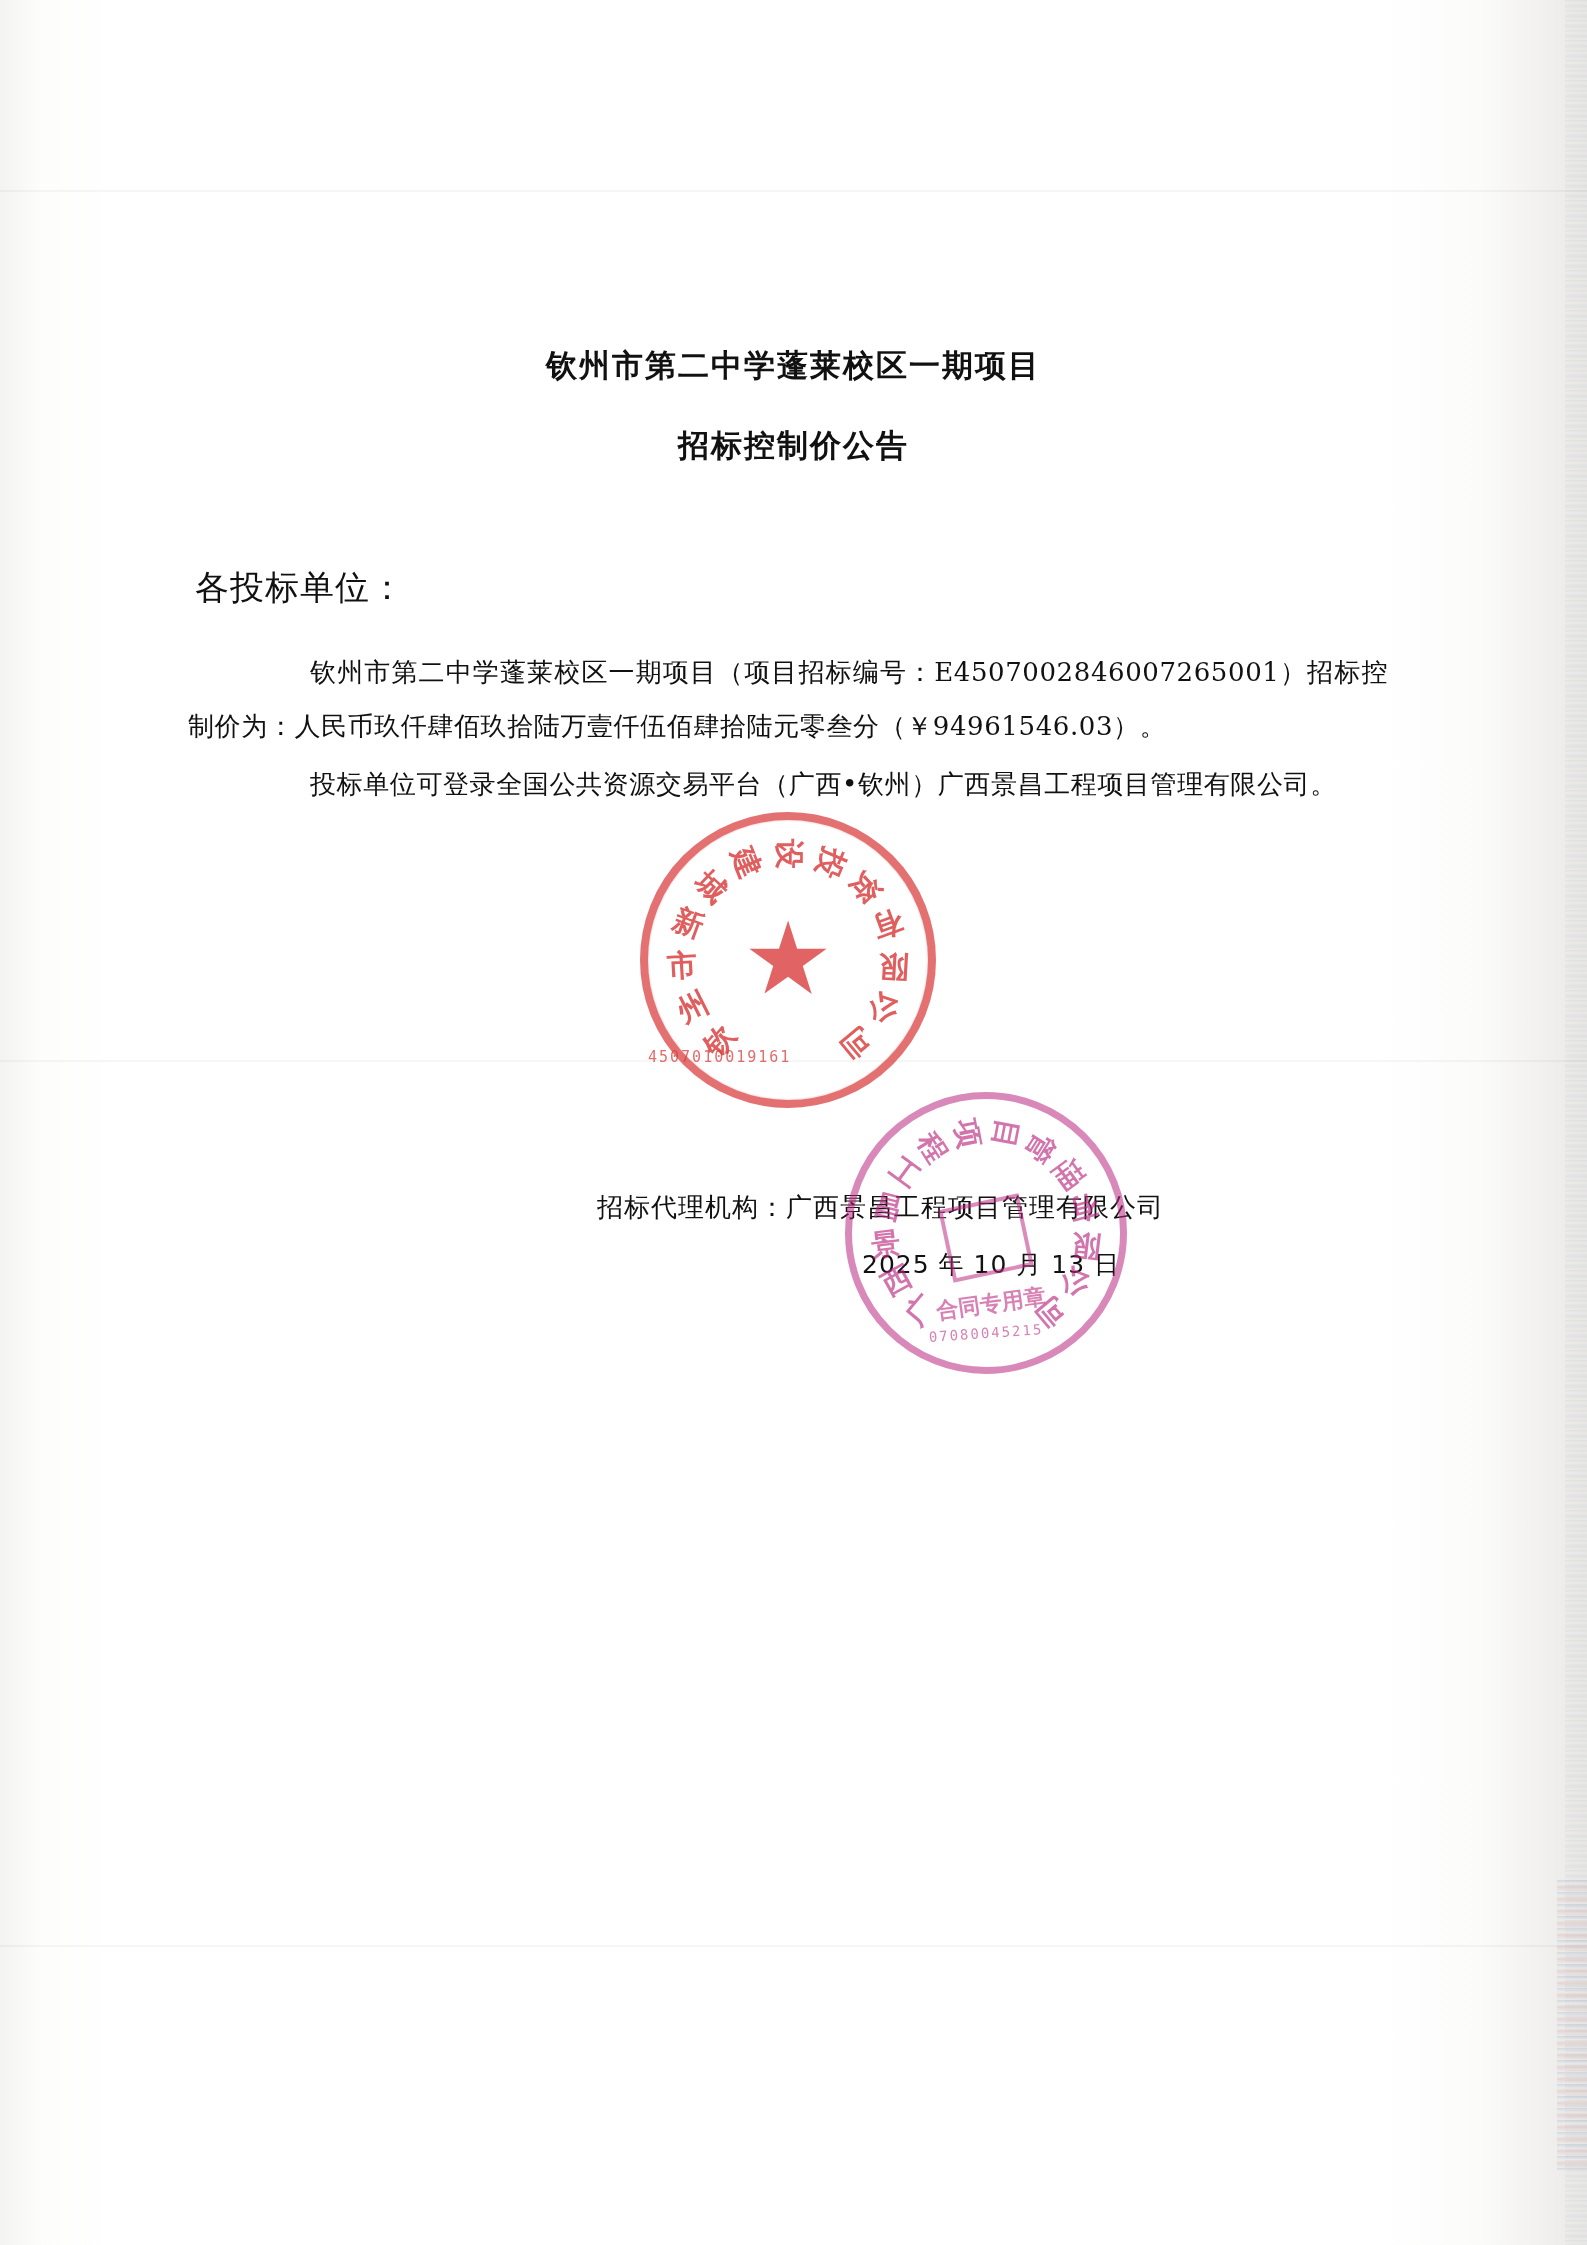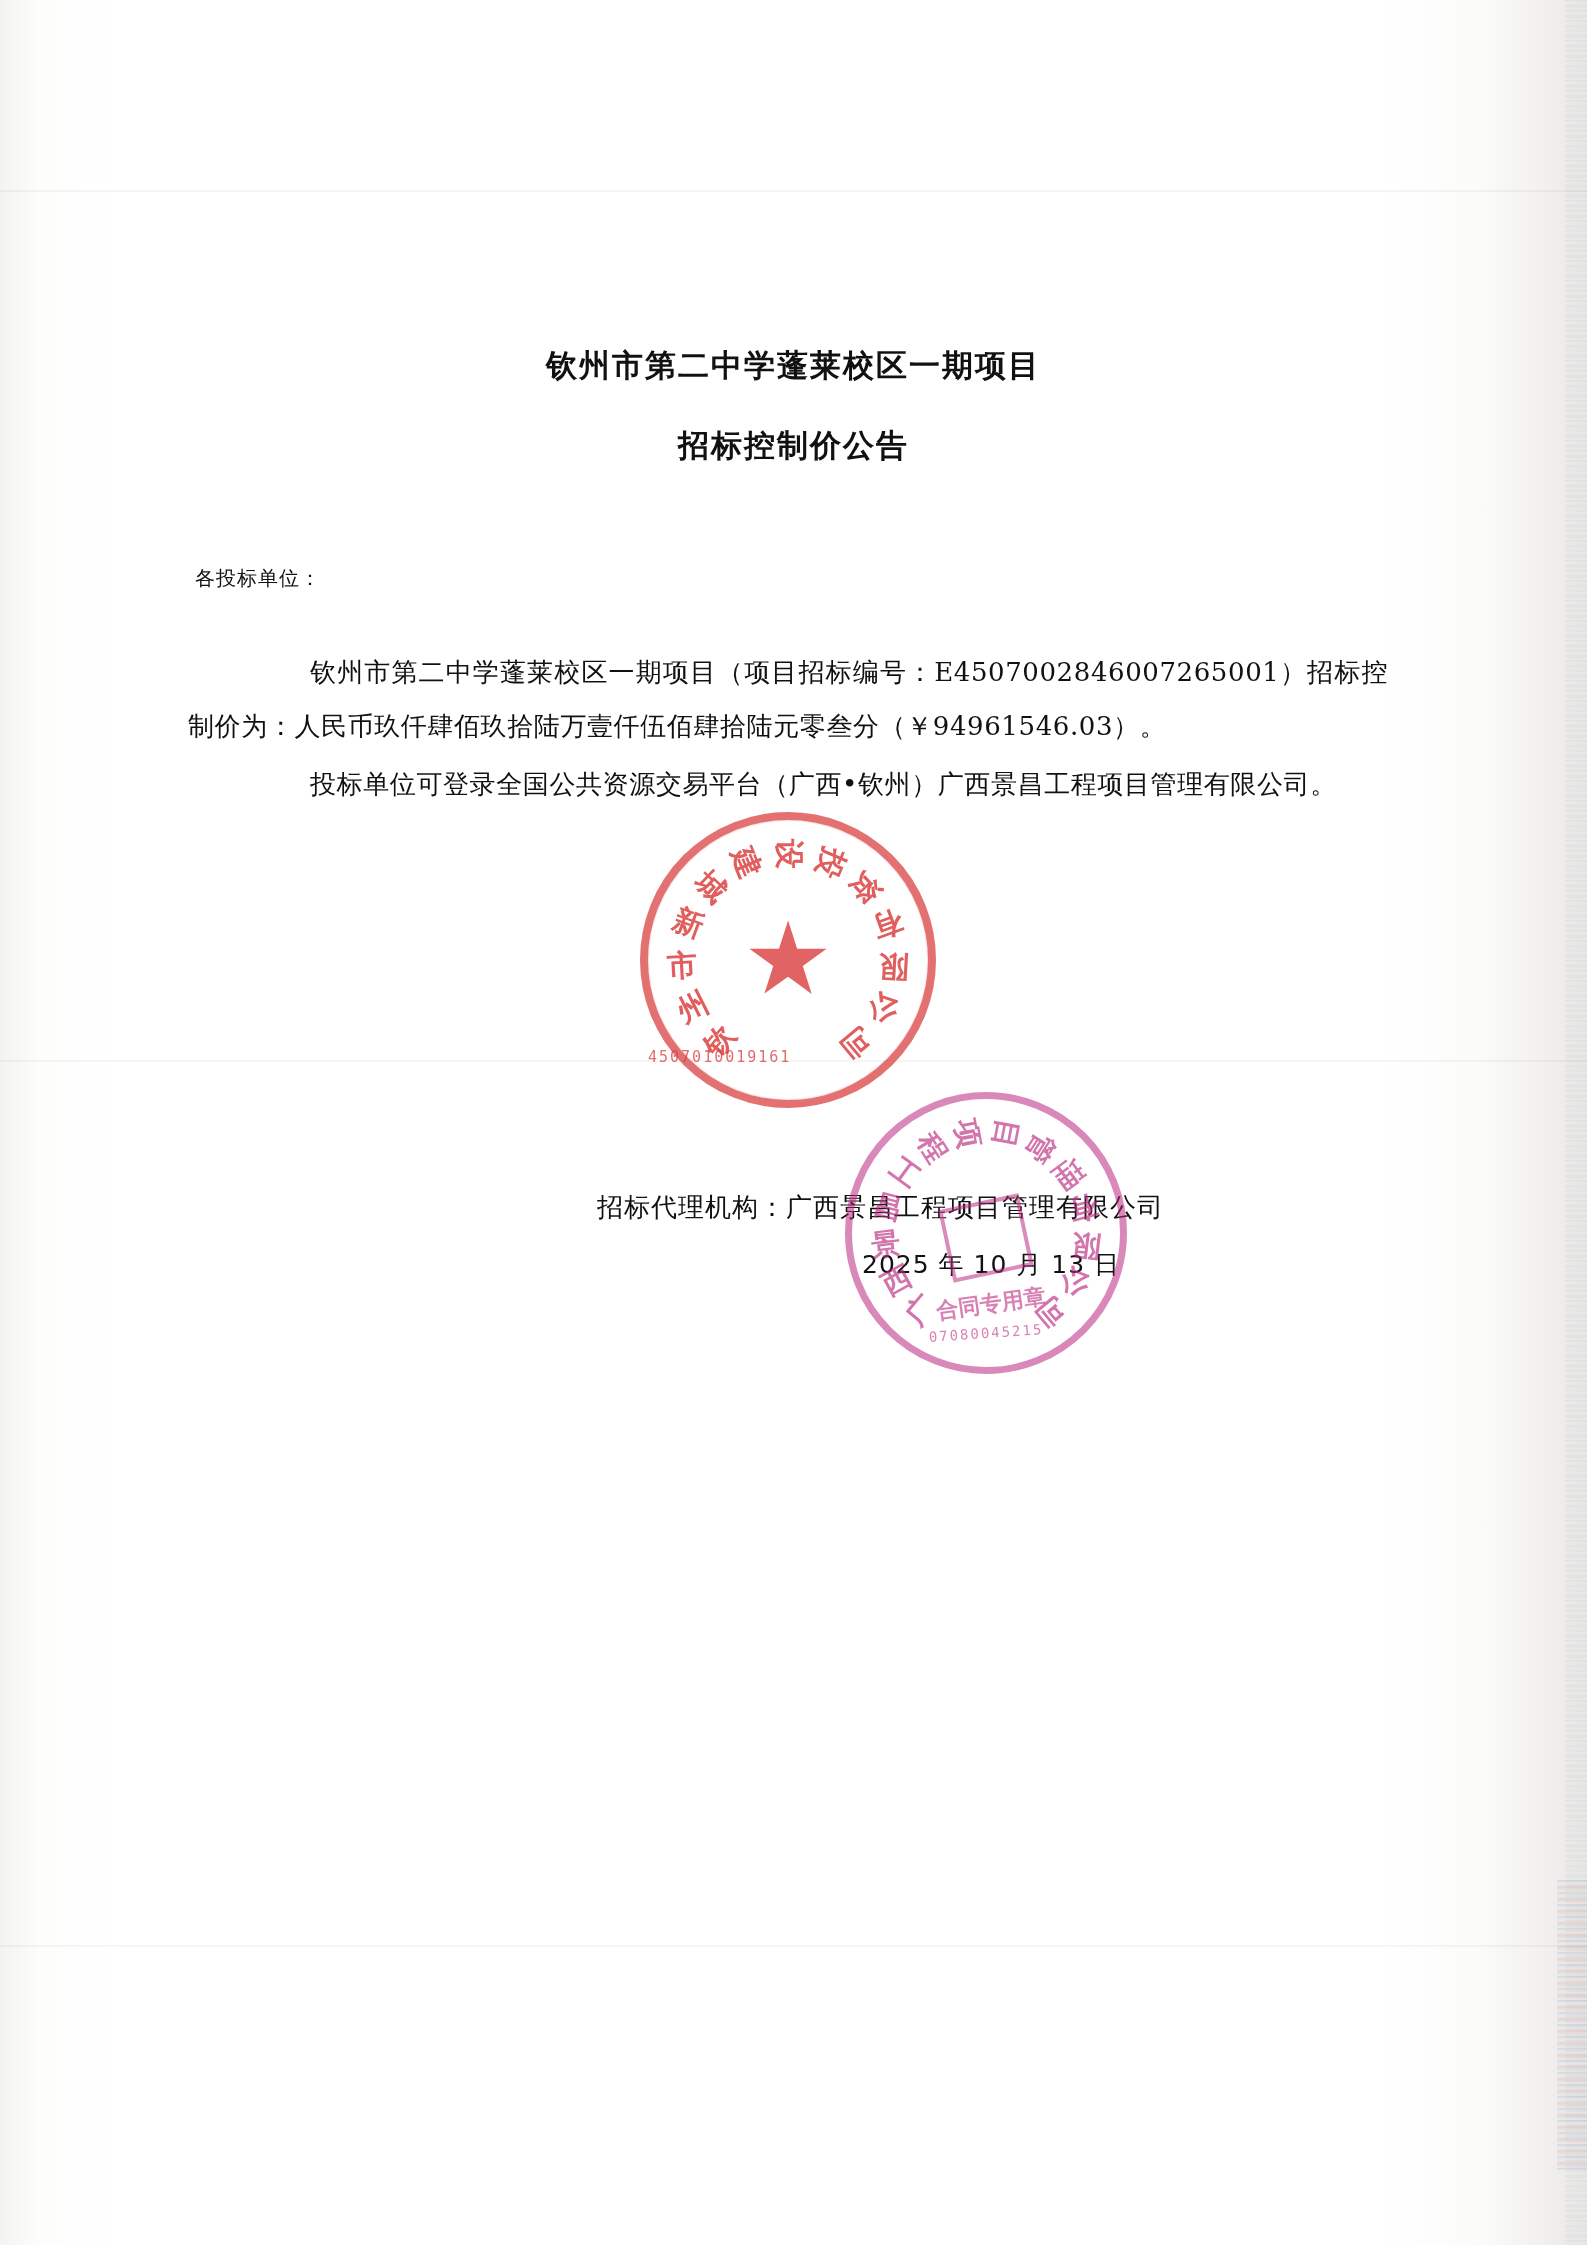--- a/index.html
+++ b/index.html
@@ -81,21 +81,21 @@
     color: #111;
     font-family: "DejaVu Serif", "Liberation Serif", serif;
   }
   .title-1 { position: absolute; top: 345px; left: 0; width: 100%; }
   .title-2 { position: absolute; top: 425px; left: 0; width: 100%; }
 
   .salutation {
     position: absolute;
     top: 565px;
     left: 195px;
-    font-size: 20px;
+    font-size: 34px;
     color: #111;
     letter-spacing: 1px;
   }
 
   .para {
     position: absolute;
     font-size: 26px;
     line-height: 54px;
     color: #111;
     letter-spacing: 0.6px;

